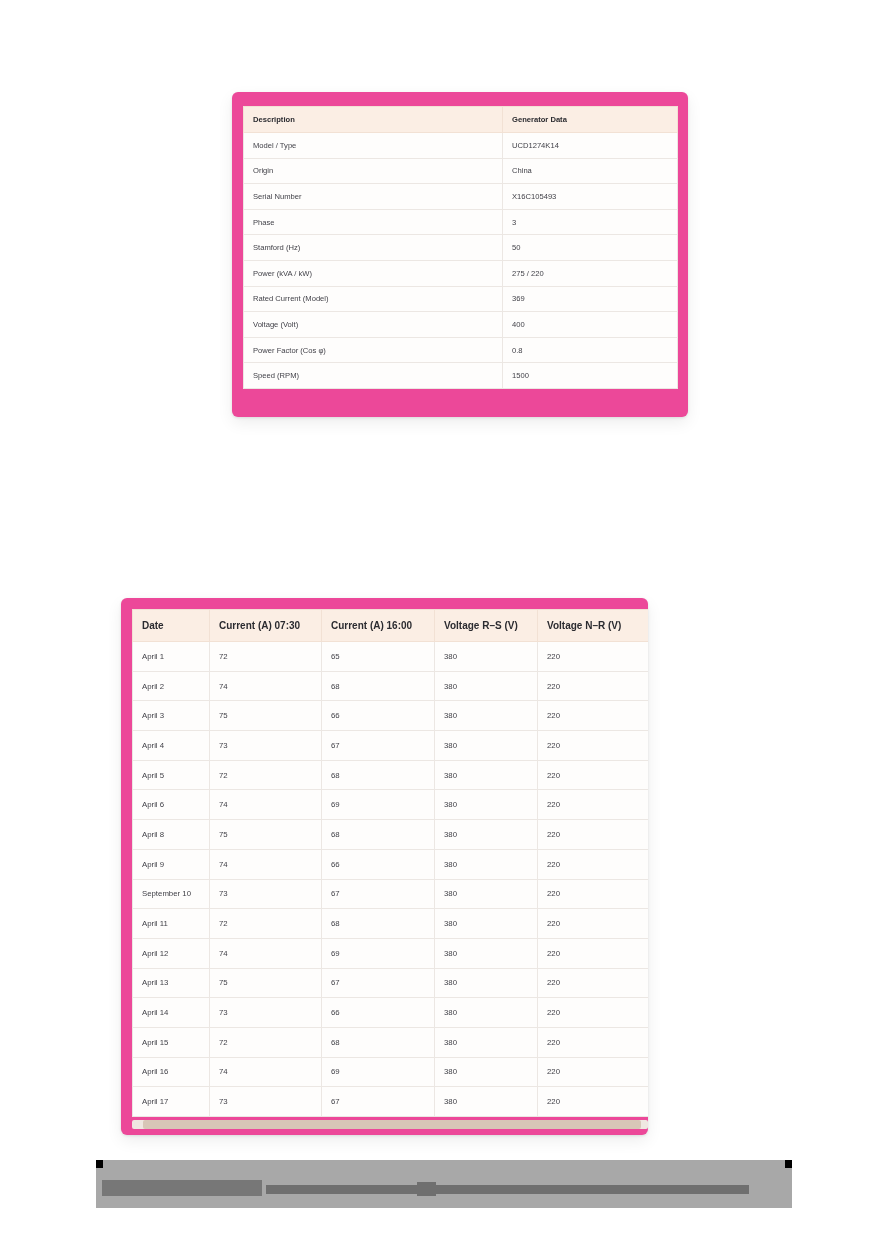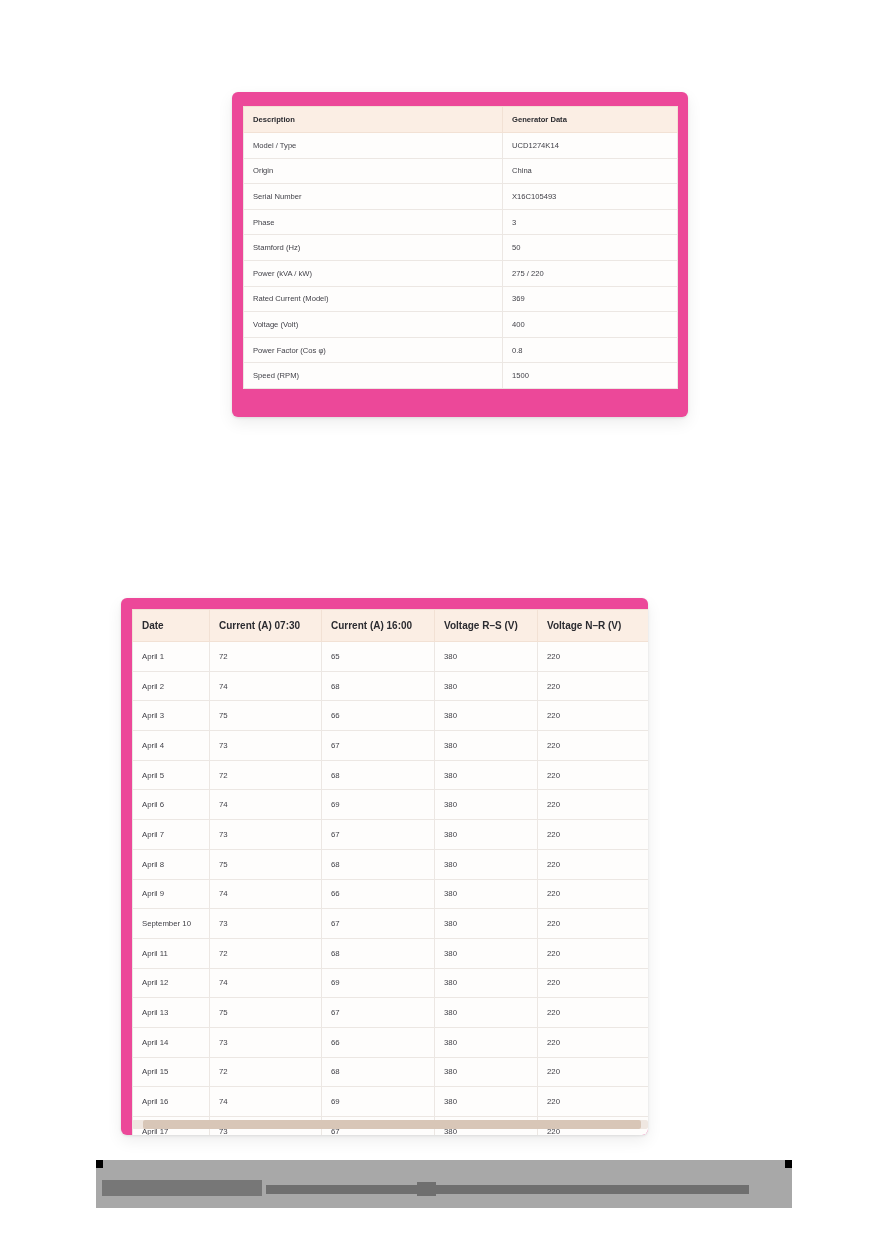--- a/index.html
+++ b/index.html
@@ -257,27 +257,20 @@
             <td>220</td>
           </tr>
           <tr>
             <td>April 6</td>
             <td>74</td>
             <td>69</td>
             <td>380</td>
             <td>220</td>
           </tr>
           <tr>
-            <td>April 7</td>
-            <td>73</td>
-            <td>67</td>
-            <td>380</td>
-            <td>220</td>
-          </tr>
-          <tr>
             <td>April 8</td>
             <td>75</td>
             <td>68</td>
             <td>380</td>
             <td>220</td>
           </tr>
           <tr>
             <td>April 9</td>
             <td>74</td>
             <td>66</td>

